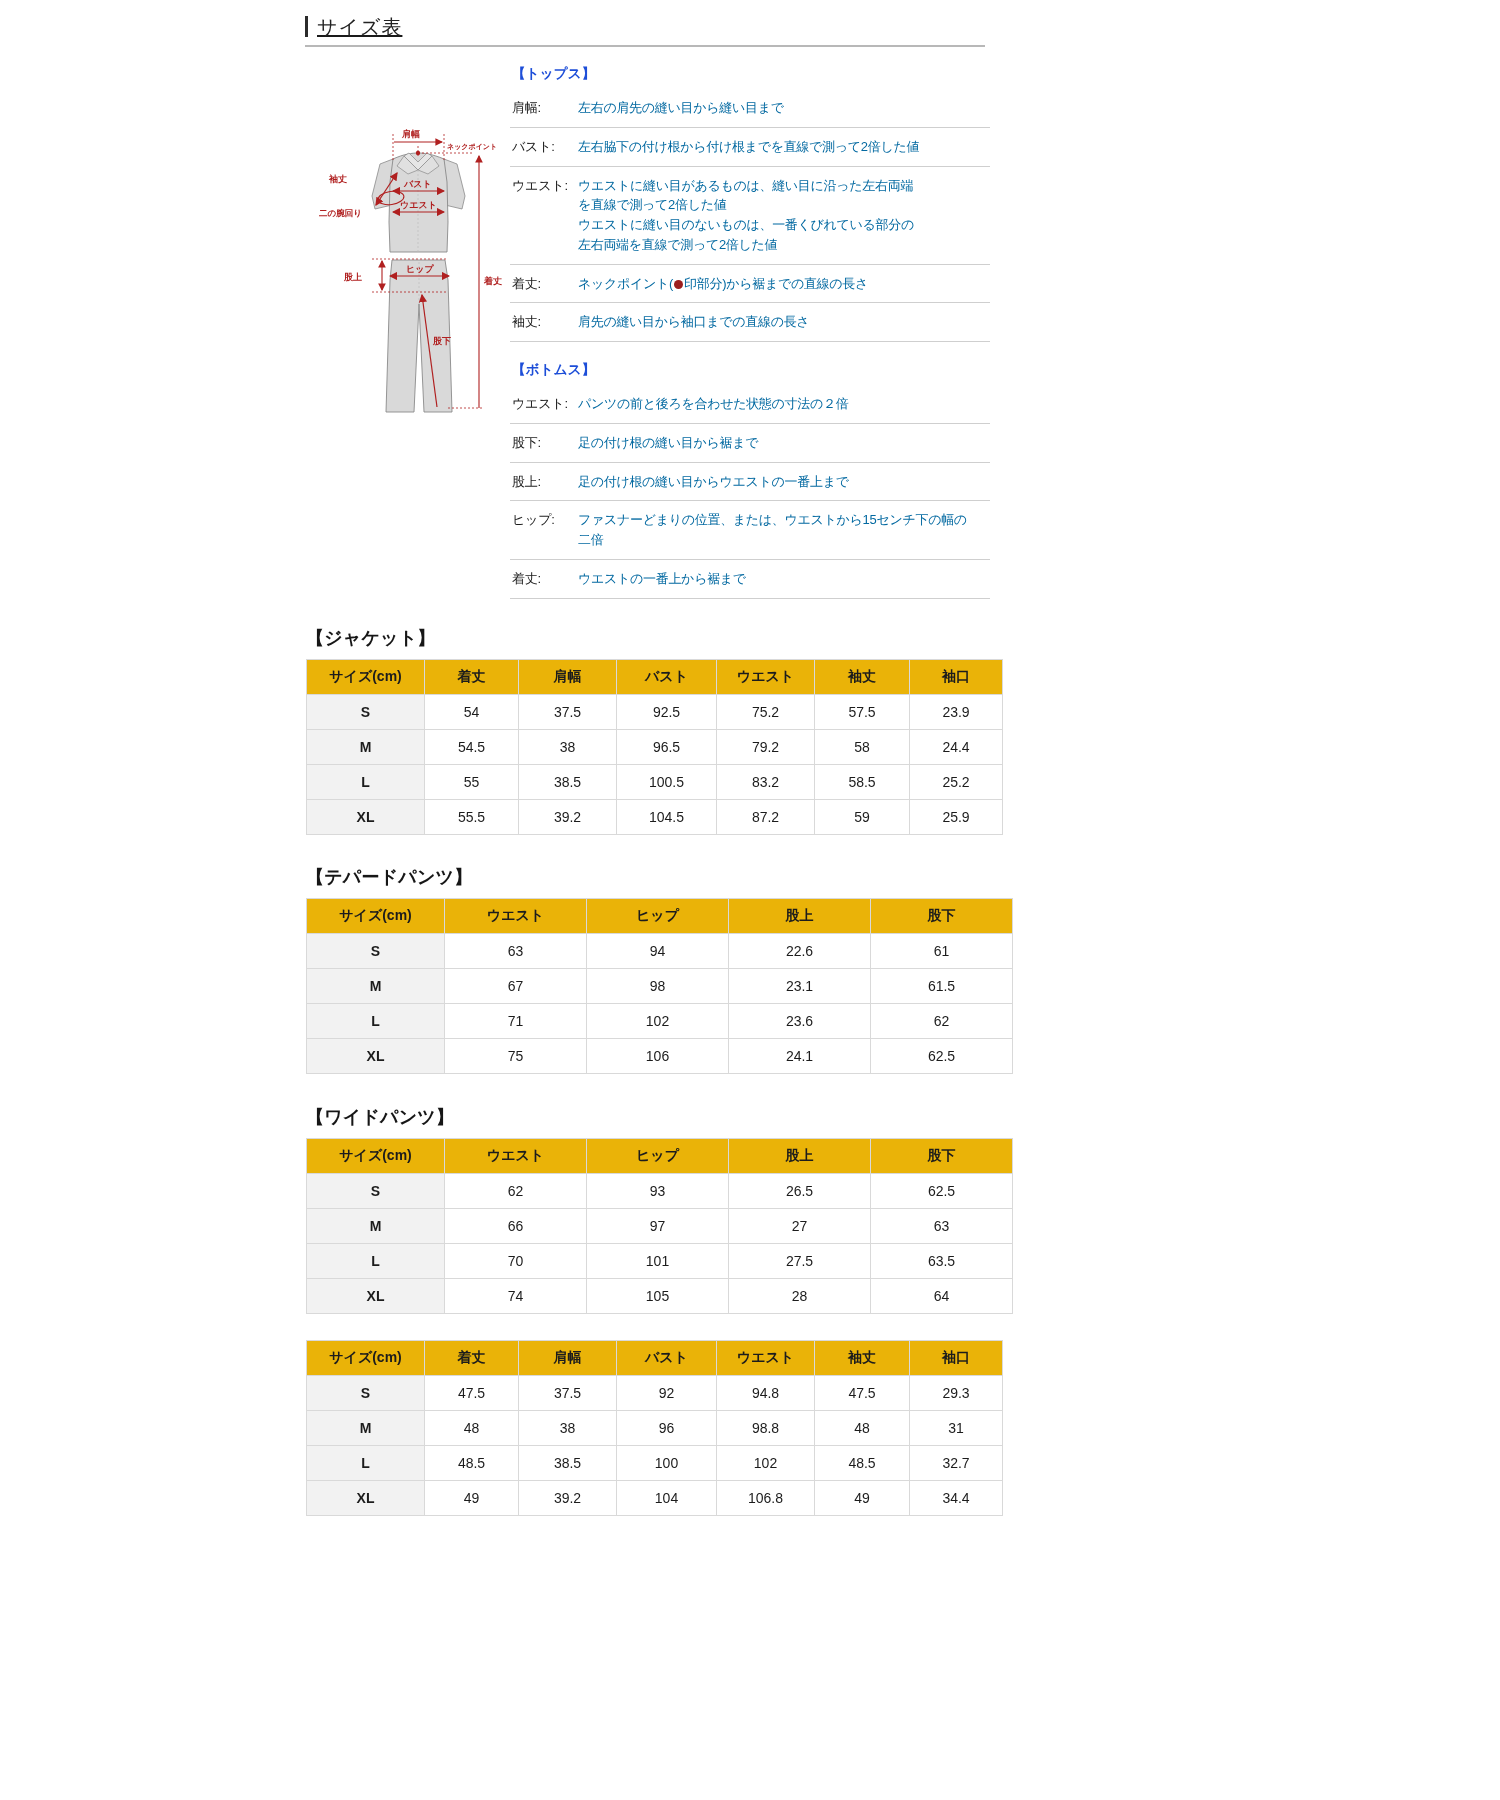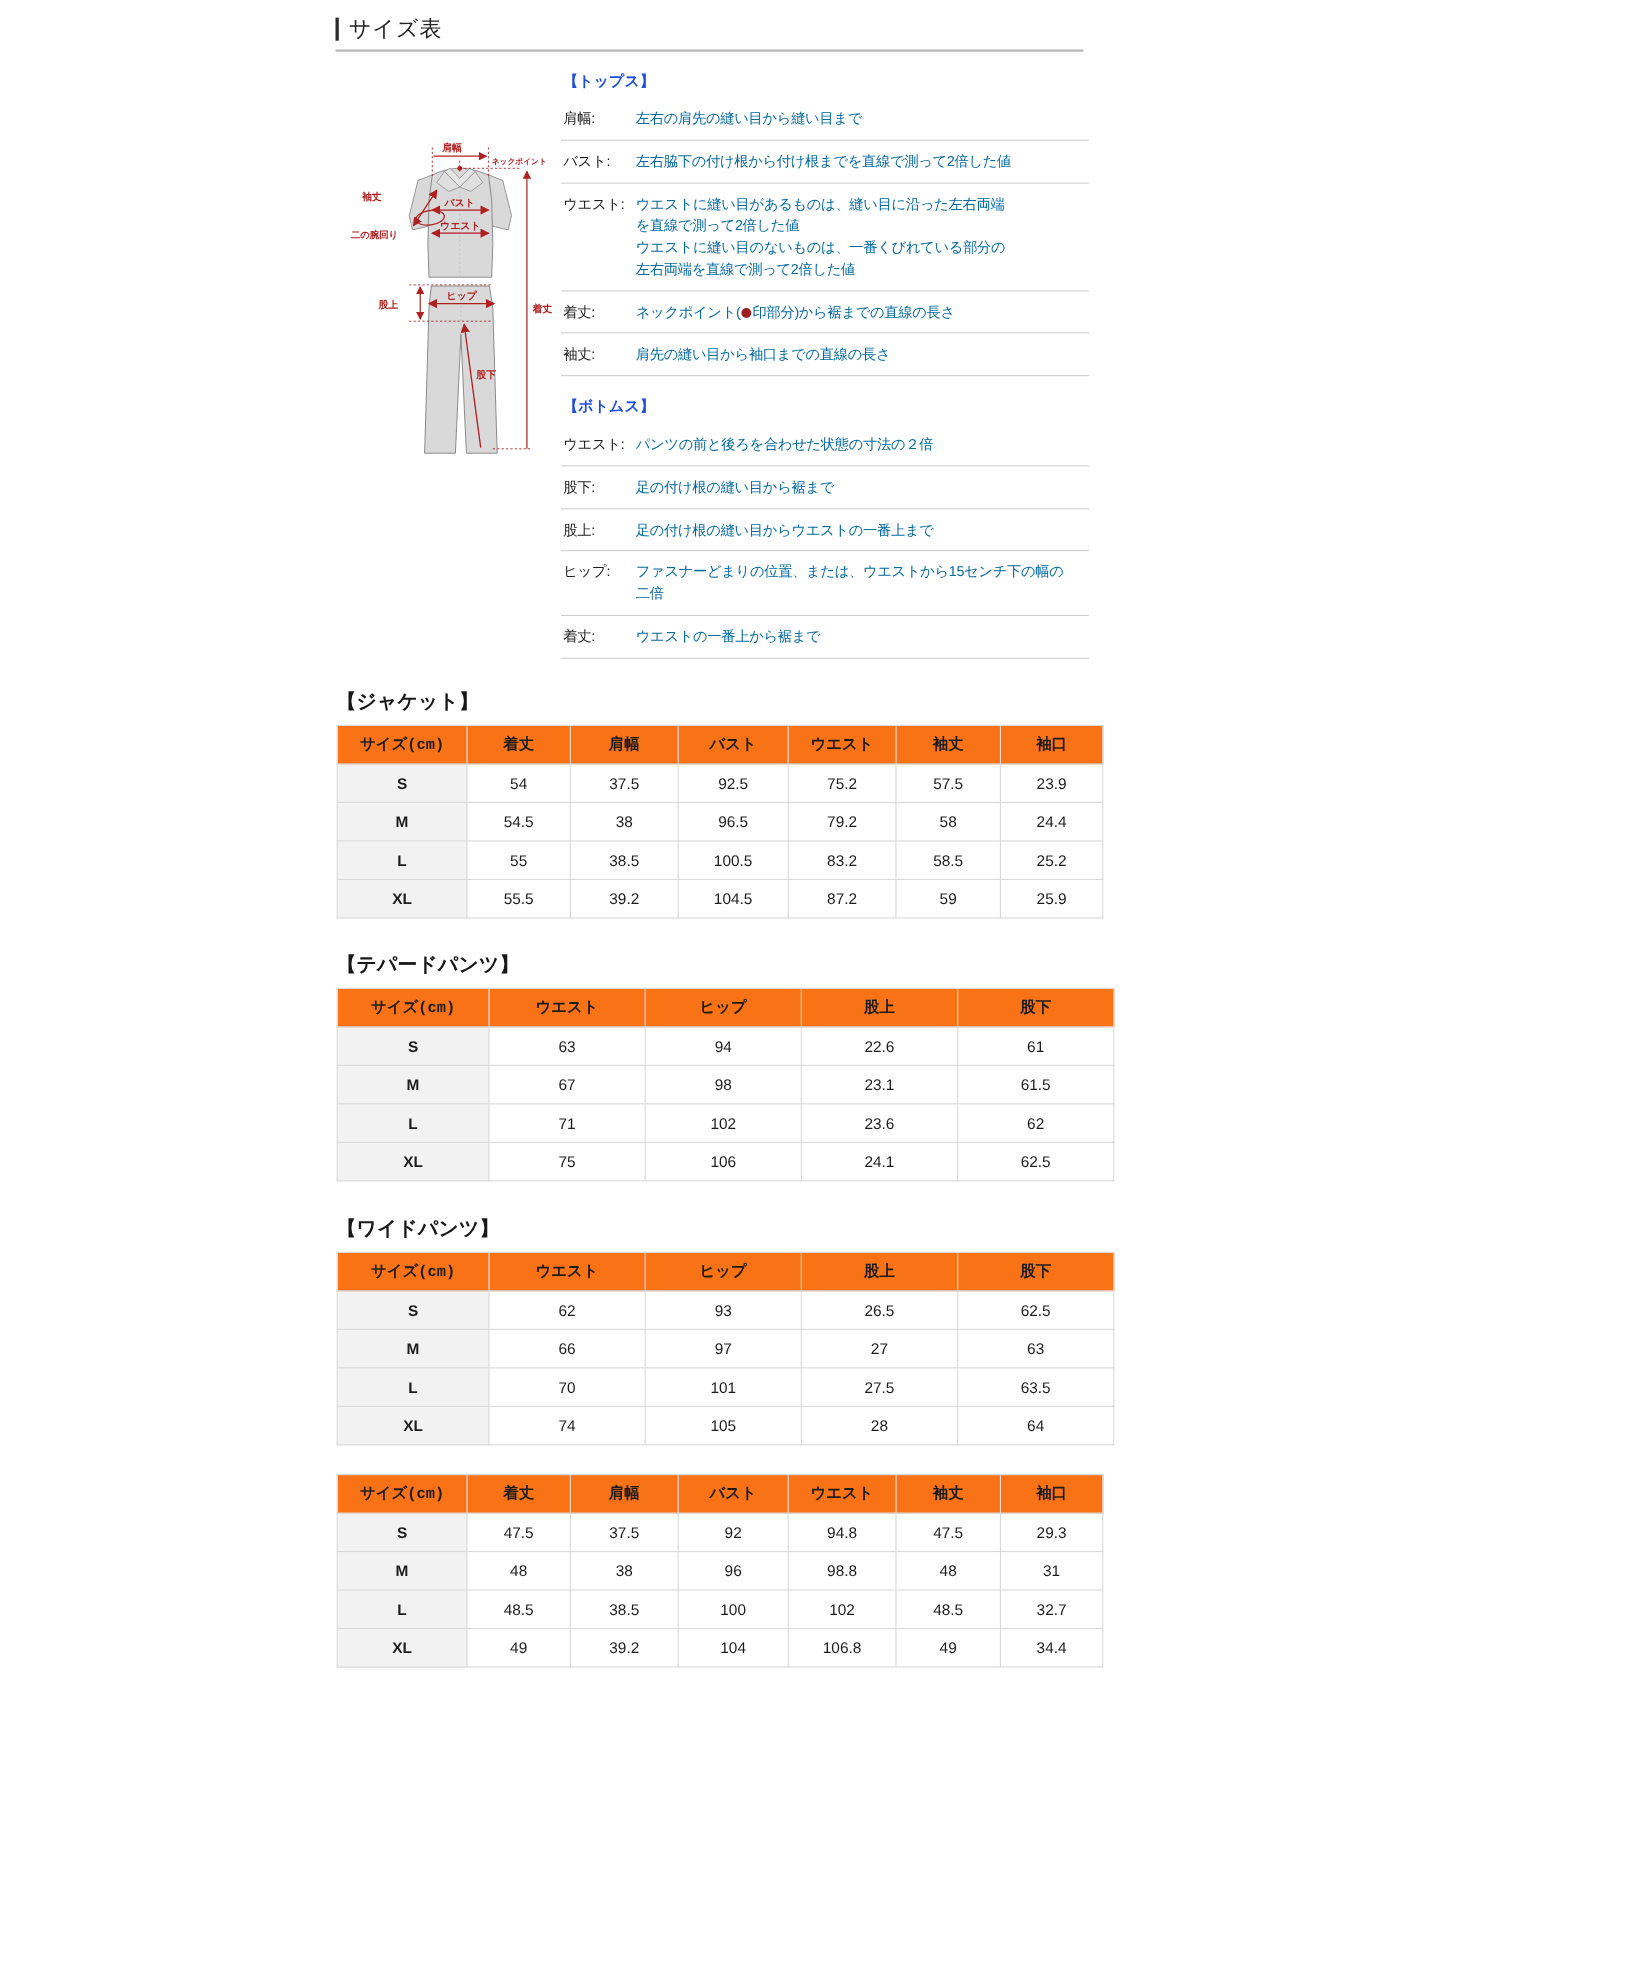--- a/index.html
+++ b/index.html
@@ -26,20 +26,21 @@
   .title-block {
     position: absolute;
     left: 305px;
     top: 16px;
     width: 680px;
   }
   .title-row {
     display: flex;
     align-items: center;
     gap: 9px;
+    text-decoration: underline;
   }
   .title-bar {
     width: 3px;
     height: 21px;
     background: #2b2b2b;
     flex: 0 0 auto;
   }
   .title-text {
     font-size: 20px;
     letter-spacing: 1px;
@@ -129,24 +130,23 @@
   table.size th, table.size td {
     border: 1px solid #d9d9d9;
     height: 34px;
     text-align: center;
     vertical-align: middle;
     padding: 0;
     font-weight: normal;
     color: #1c1c1c;
   }
   table.size thead th {
-    background: #f97316;
+    background: #eab308;
     font-weight: bold;
     font-size: 14px;
-    font-family: Liberation Mono, monospace;
   }
   table.size tbody th.rowhead {
     background: #f2f2f2;
     font-weight: bold;
     font-size: 14px;
   }
   table.size tbody td { background: #ffffff; }
 </style>
 </head>
 <body>

